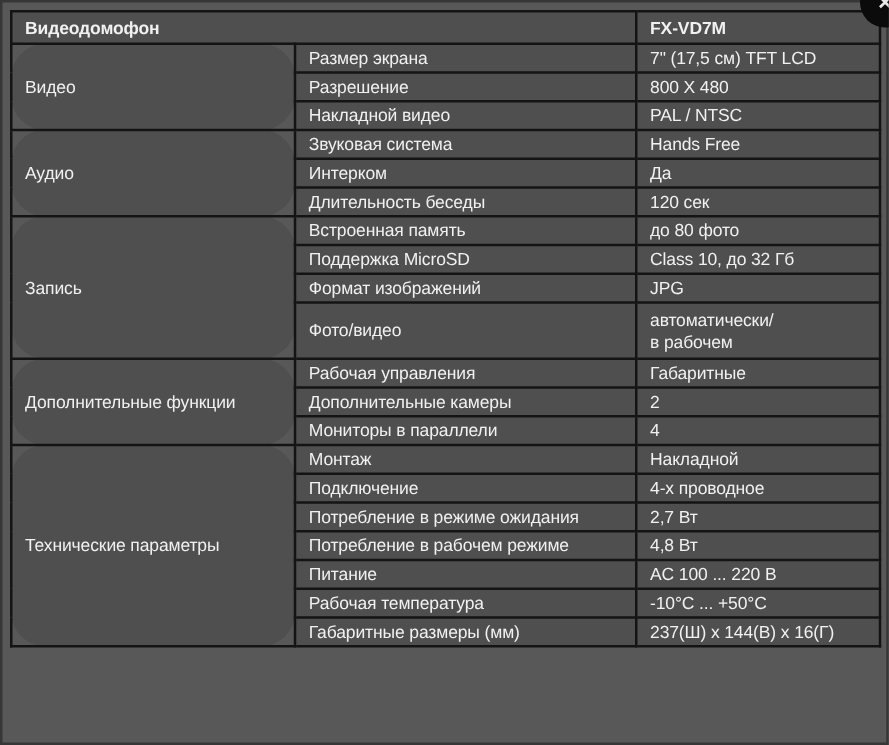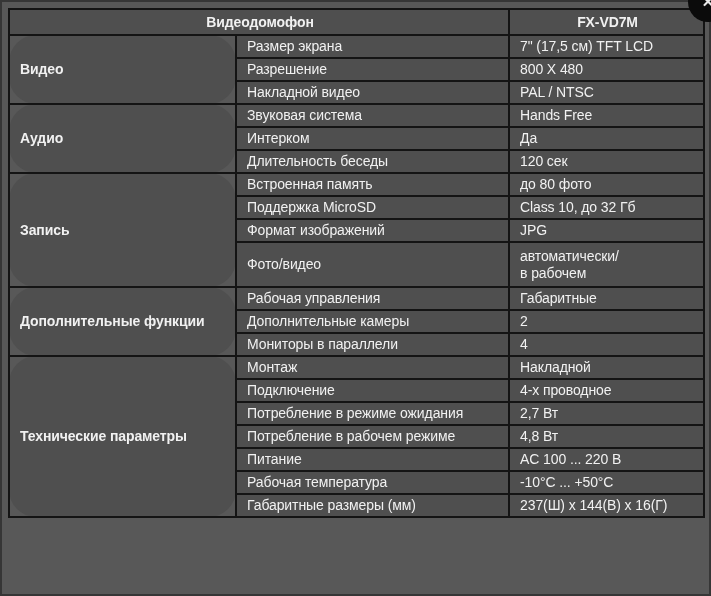--- a/index.html
+++ b/index.html
@@ -36,23 +36,22 @@
     letter-spacing: -0.1px;
   }
   tr.hrow td { height: 26px; }
   tr.nrow td { height: 23px; }
   tr.trow td { height: 45px; }
   td.hdr {
     color: #f3a51f;
     font-weight: bold;
     font-size: 15px;
     padding-left: 10px;
-    text-align: center;
   }
-  td.cat { font-weight: bold; border-radius: 27px; }
+  td.cat { font-weight: normal; border-radius: 27px; }
   td.val { white-space: pre-line; }
   .close-btn {
     position: absolute;
     left: 688px;
     top: -18px;
     width: 40px;
     height: 40px;
     border-radius: 50%;
     background: #0b0b0b;
     color: #e9e9e9;

